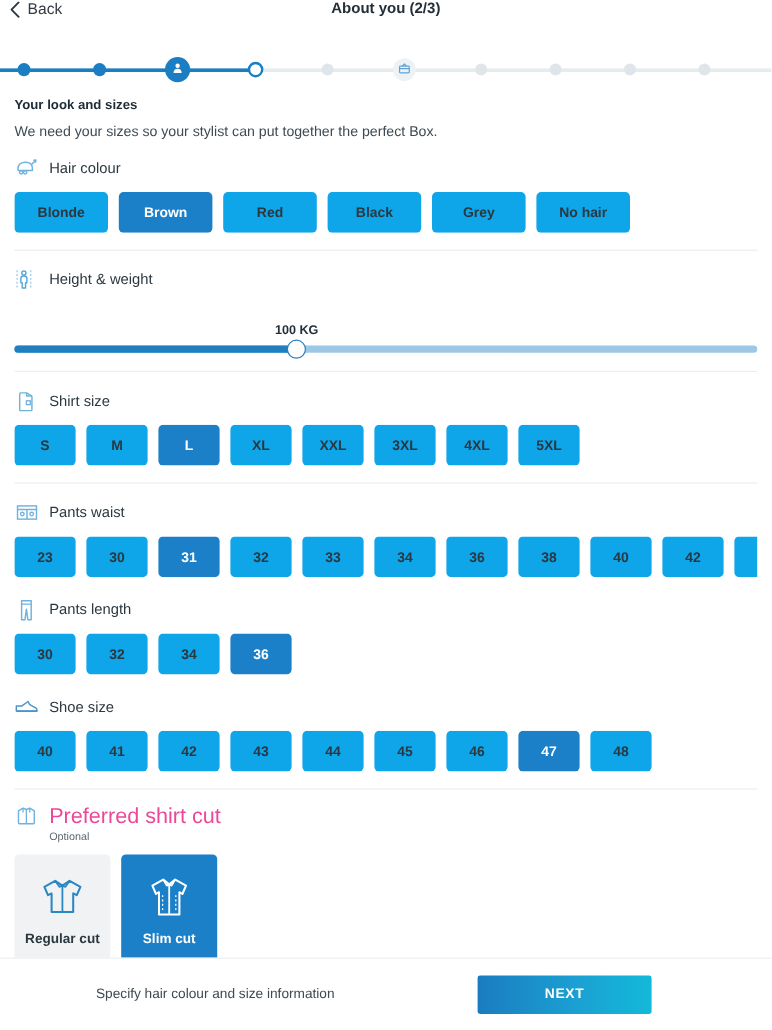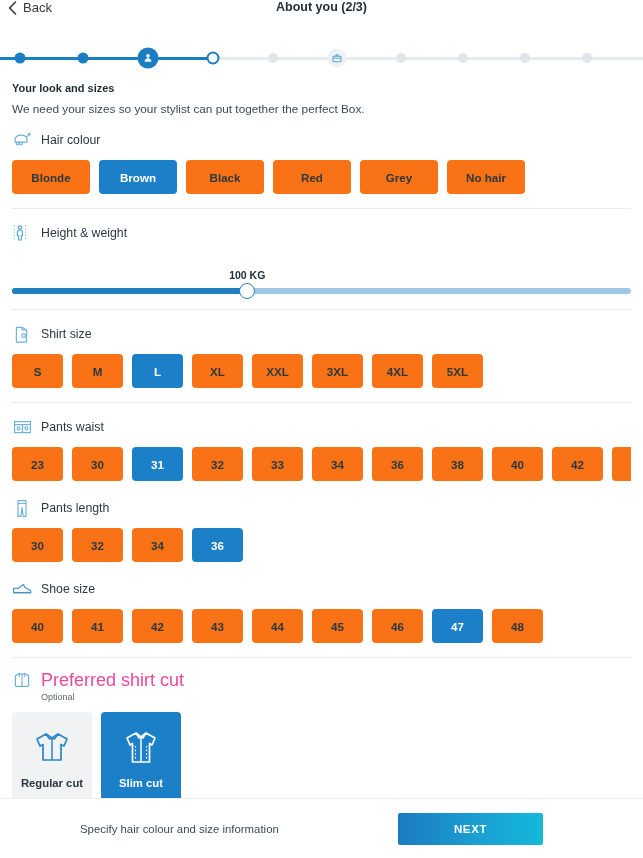--- a/index.html
+++ b/index.html
@@ -150,21 +150,21 @@
     margin: 14px 0 0 0;
   }
 
   
   .chip-row {
     display: flex;
     gap: 9px;
     overflow: hidden;
   }
   .chip {
-    background: #f97316;
+    background: #0ea5e9;
     border: none;
     border-radius: 4px;
     height: 34px;
     min-width: 48px;
     padding: 0 14px;
     font-family: inherit;
     font-size: 11.6px;
     font-weight: bold;
     color: #2b3840;
     cursor: pointer;
@@ -346,22 +346,22 @@
           <path d="M16.3 2.6 L17.9 2.4 L17.7 4.1" fill="none" stroke="#6fb2dd" stroke-width="1.2" stroke-linecap="round" stroke-linejoin="round"></path>
           <circle cx="5.6" cy="12.6" r="1.35" fill="none" stroke="#6fb2dd" stroke-width="1.15"></circle>
           <circle cx="9" cy="12.6" r="1.35" fill="none" stroke="#6fb2dd" stroke-width="1.15"></circle>
         </svg>
       </span>
       <span class="sec-label">Hair colour</span>
     </div>
     <div class="chip-row">
       <button class="chip hair">Blonde</button>
       <button class="chip hair selected">Brown</button>
+      <button class="chip hair">Red</button>
       <button class="chip hair">Black</button>
-      <button class="chip hair">Red</button>
       <button class="chip hair">Grey</button>
       <button class="chip hair">No hair</button>
     </div>
     <div class="divider"></div>
   </div>
 
   <div class="section">
     <div class="sec-head">
       <span class="sec-icon">
         <svg width="20" height="20" viewBox="0 0 20 20">

